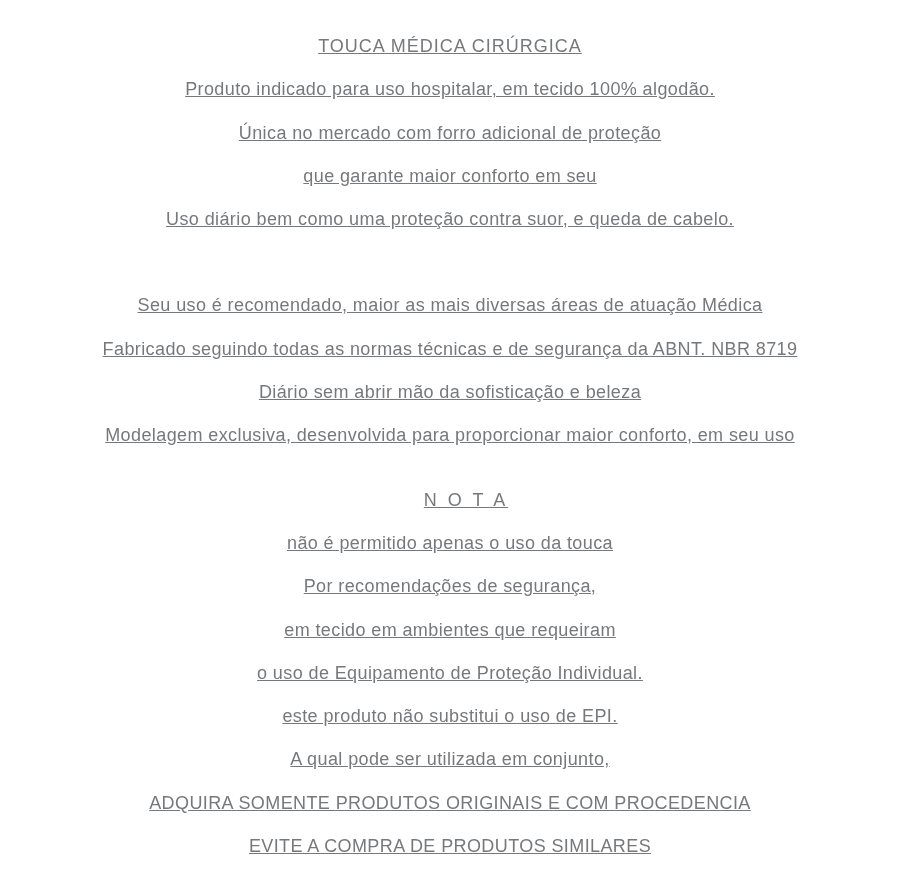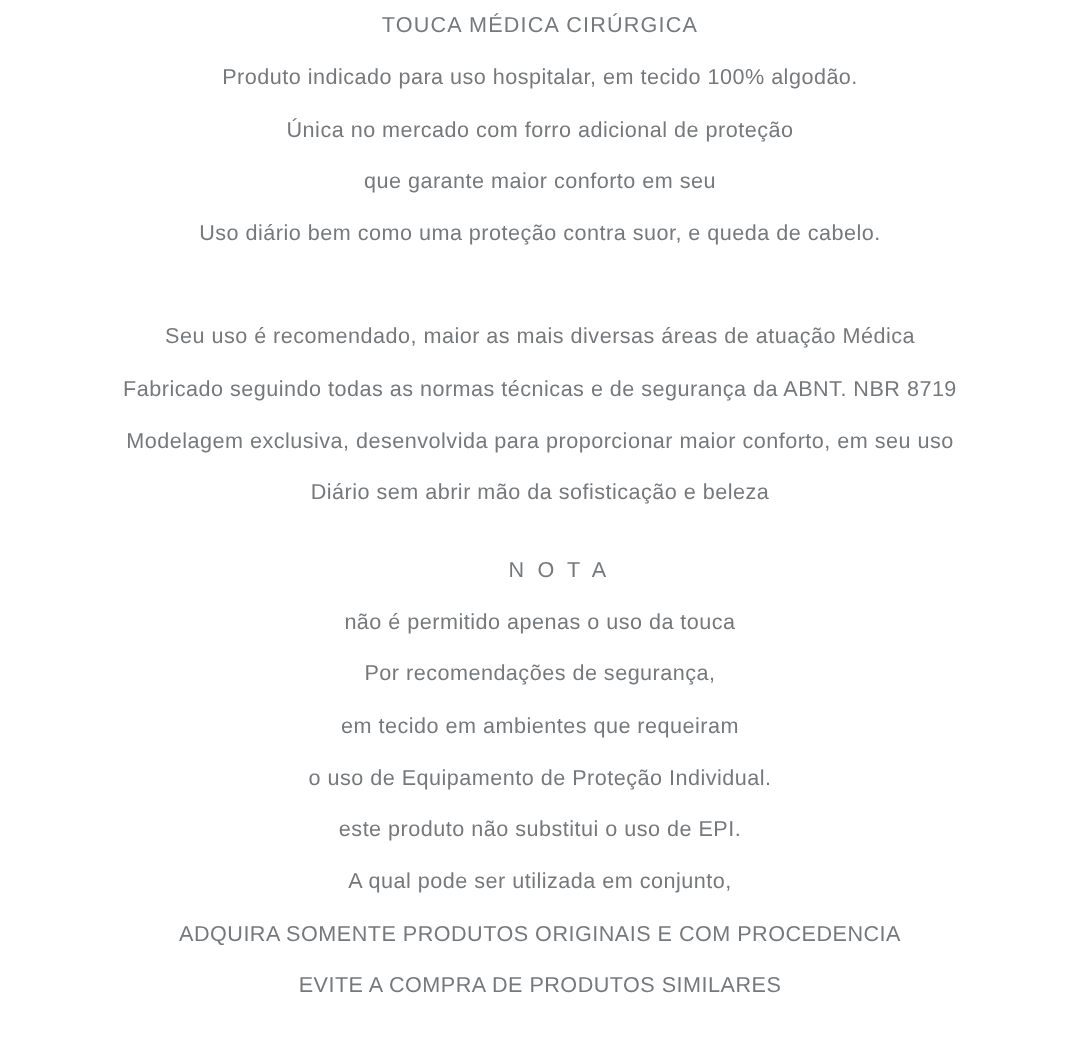--- a/index.html
+++ b/index.html
@@ -4,21 +4,23 @@
 <style>
   * { margin: 0; padding: 0; box-sizing: border-box; }
   html, body {
     width: 900px;
     background: #ffffff;
     font-family: "Liberation Sans", sans-serif;
   }
   .page {
     width: 900px;
     height: 883px;
+    padding-top: 25px;
     overflow: hidden;
+    text-decoration: underline;
   }
   .line {
     text-align: center;
     font-size: 18px;
     font-weight: 300;
     line-height: 43.3px;
     letter-spacing: 0.4px;
     white-space: nowrap;
   }
   .title {
@@ -40,22 +42,22 @@
 
   <div class="line">Produto indicado para uso hospitalar, em tecido 100% algodão.</div>
   <div class="line">Única no mercado com forro adicional de proteção</div>
   <div class="line">que garante maior conforto em seu</div>
   <div class="line">Uso diário bem como uma proteção contra suor, e queda de cabelo.</div>
 
   <div class="spacer-large"></div>
 
   <div class="line">Seu uso é recomendado, maior as mais diversas áreas de atuação Médica</div>
   <div class="line">Fabricado seguindo todas as normas técnicas e de segurança da ABNT. NBR 8719</div>
+  <div class="line">Diário sem abrir mão da sofisticação e beleza</div>
   <div class="line">Modelagem exclusiva, desenvolvida para proporcionar maior conforto, em seu uso</div>
-  <div class="line">Diário sem abrir mão da sofisticação e beleza</div>
 
   <div class="spacer-small"></div>
 
   <div class="line nota-heading">N O T A</div>
 
   <div class="line">não é permitido apenas o uso da touca</div>
   <div class="line">Por recomendações de segurança,</div>
   <div class="line">em tecido em ambientes que requeiram</div>
   <div class="line">o uso de Equipamento de Proteção Individual.</div>
   <div class="line">este produto não substitui o uso de EPI.</div>

